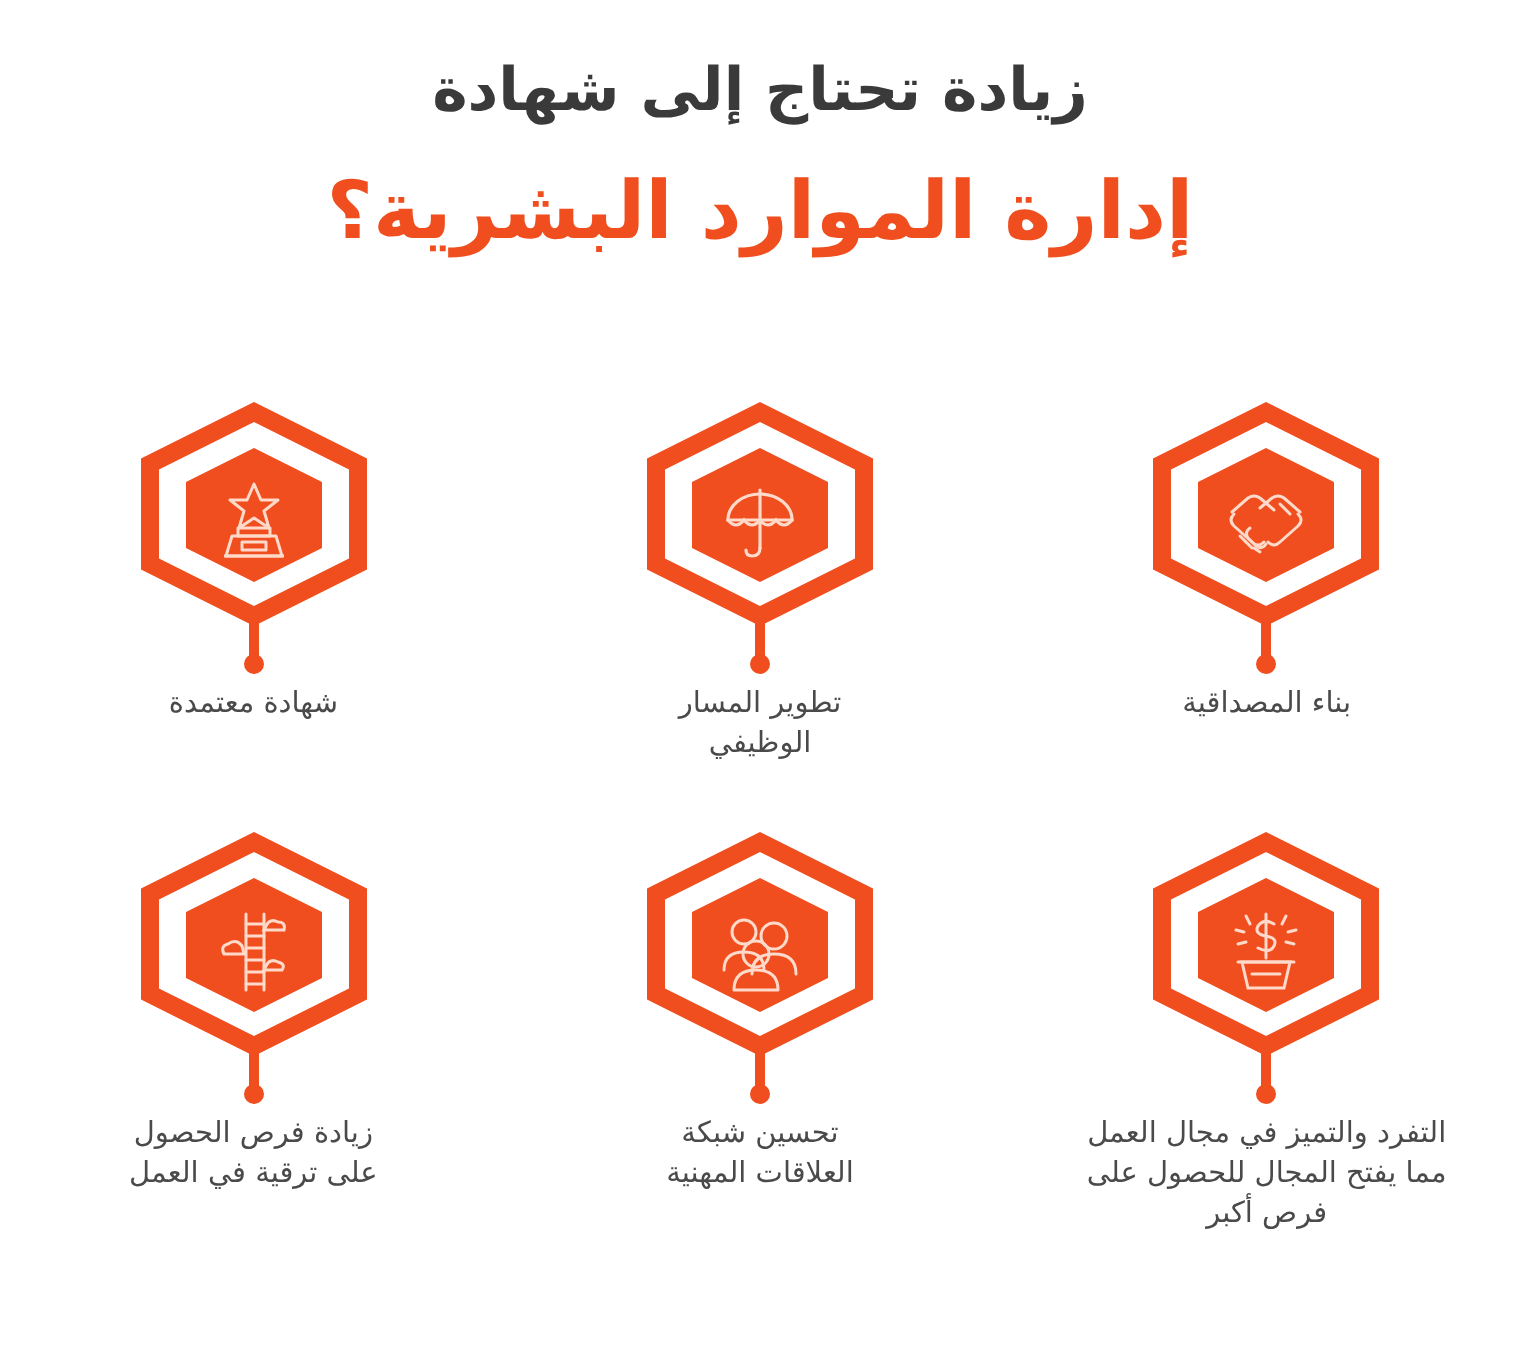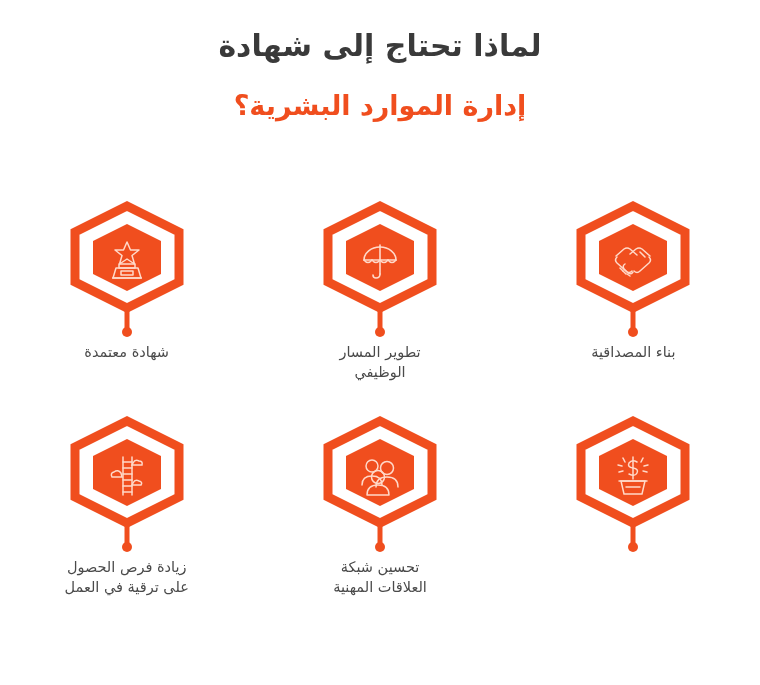--- a/index.html
+++ b/index.html
@@ -32,21 +32,21 @@
   .title-line-1 {
     font-size: 30px;
     font-weight: 600;
     color: #3a3a3a;
     letter-spacing: 0px;
     line-height: 44px;
     white-space: nowrap;
   }
   .title-line-2 {
     margin-top: 16px;
-    font-size: 27px;
+    font-size: 40px;
     font-weight: bold;
     color: #F04E1E;
     line-height: 44px;
     white-space: nowrap;
   }
 
   
   .grid {
     position: absolute;
     top: 200px;
@@ -86,21 +86,21 @@
     white-space: pre-line;
   }
   .cell.wide .item-label { width: 240px; }
 </style>
 </head>
 <body>
 
 <div id="infographic">
 
   <div class="title-block">
-    <div class="title-line-1">لماذا تحتاج إلى شهادة</div>
+    <div class="title-line-1">زيادة تحتاج إلى شهادة</div>
     <div class="title-line-2">إدارة الموارد البشرية؟</div>
   </div>
 
   <div class="grid">
 
     <div class="cell">
       <div class="hex-wrap">
         <svg class="hex-svg" viewBox="0 0 126 140">
           <polygon points="63,6 115,32 115,82 63,108 11,82 11,32" fill="none" stroke="#F04E1E" stroke-width="9"></polygon>
           <polygon points="63,24 97,41 97,74 63,91 29,74 29,41" fill="#F04E1E"></polygon>
@@ -181,20 +181,23 @@
             <line x1="48" y1="50" x2="52" y2="51"></line>
             <line x1="78" y1="50" x2="74" y2="51"></line>
             <line x1="49" y1="57" x2="53" y2="56"></line>
             <line x1="77" y1="57" x2="73" y2="56"></line>
             <path d="M51,66 l24,0 l-3,13 l-18,0 z"></path>
             <line x1="49" y1="66" x2="77" y2="66"></line>
             <line x1="56" y1="72" x2="70" y2="72"></line>
           </g>
         </svg>
       </div>
+      <div class="item-label">التفرد والتميز في مجال العمل
+مما يفتح المجال للحصول على
+فرص أكبر</div>
     </div>
 
     <div class="cell">
       <div class="hex-wrap">
         <svg class="hex-svg" viewBox="0 0 126 140">
           <polygon points="63,6 115,32 115,82 63,108 11,82 11,32" fill="none" stroke="#F04E1E" stroke-width="9"></polygon>
           <polygon points="63,24 97,41 97,74 63,91 29,74 29,41" fill="#F04E1E"></polygon>
           <line x1="63" y1="108" x2="63" y2="130" stroke="#F04E1E" stroke-width="5"></line>
           <circle cx="63" cy="132" r="5" fill="#F04E1E"></circle>
 

